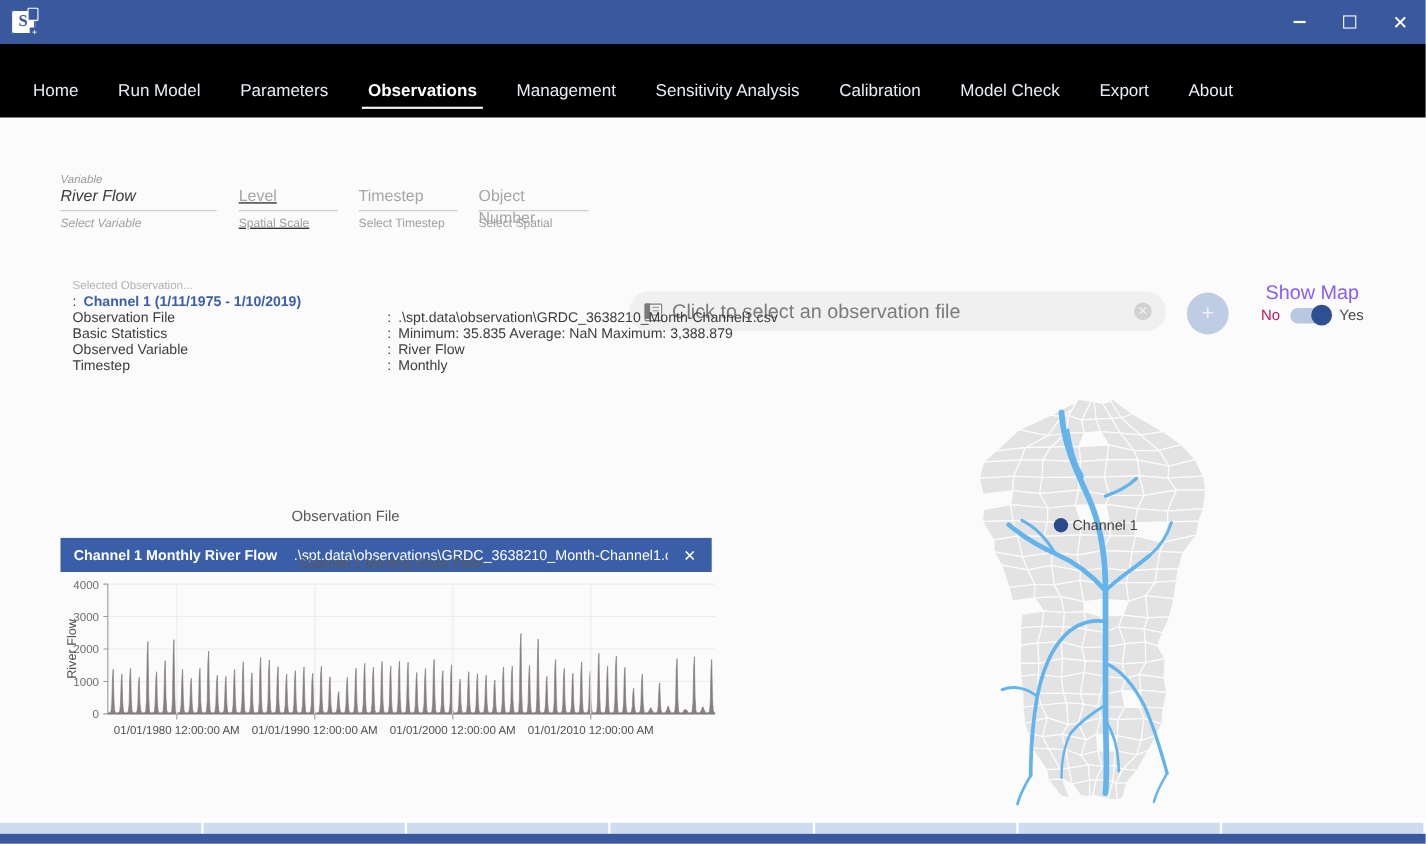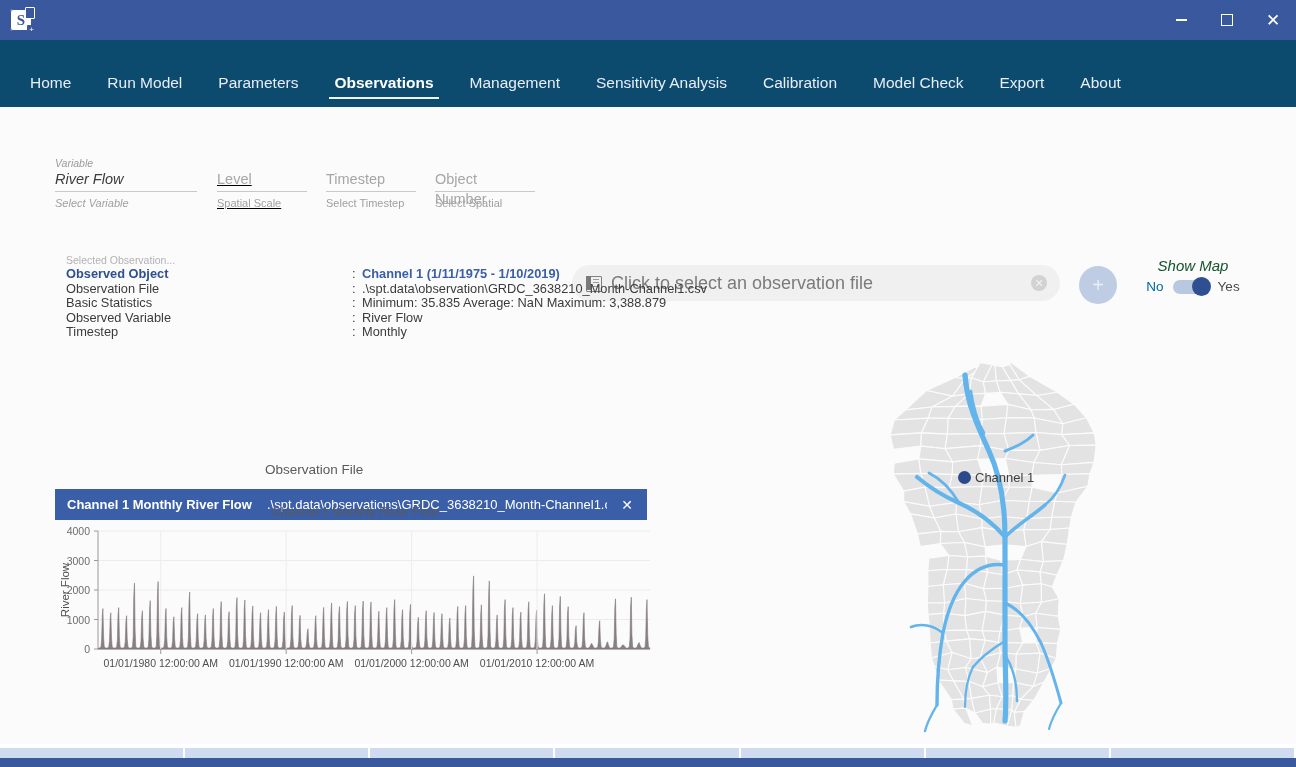--- a/index.html
+++ b/index.html
@@ -43,21 +43,21 @@
     width:46px;height:40px;display:flex;align-items:center;justify-content:center;
     color:#ffffff;font-size:13px;cursor:default;
   }
   .winbtn .dash{width:11px;height:1.4px;background:#fff;}
   .winbtn .sq{width:10px;height:10px;border:1.4px solid #fff;}
   .winbtn .x{font-size:17px;line-height:17px;font-weight:300;}
 
   
   .navbar{
     position:absolute;left:0;top:40px;width:1296px;height:67px;
-    background:#0c4a6e;
+    background:#000000;
   }
   .navitems{display:flex;align-items:flex-end;height:67px;padding-left:12px;}
   .navitem{
     position:relative;color:#e8edf7;font-size:15.5px;
     padding:0 15px 15px 15px;margin:0 3px;cursor:default;white-space:nowrap;
   }
   .navitem.active{color:#ffffff;font-weight:bold;}
   .navitem.active:after{
     content:"";position:absolute;left:10px;right:10px;bottom:8px;height:2px;
     background:#f2f2f2;
@@ -112,23 +112,23 @@
     background:#d2d2d2;color:#f2f2f2;font-size:11px;line-height:16px;
     text-align:center;flex:none;
   }
   .addbtn{
     position:absolute;left:1079px;top:159px;width:38px;height:38px;border-radius:50%;
     background:#bfcde4;color:#e9eef7;font-size:20px;line-height:38px;text-align:center;
   }
   .showmap{
     position:absolute;left:1128px;top:150px;width:130px;text-align:center;
   }
-  .showmap .smlabel{font-size:15px;color:#14532d;line-height:18px;font-style:italic;}
+  .showmap .smlabel{font-size:18px;color:#8b5cf6;line-height:18px;}
   .smrow{display:flex;align-items:center;justify-content:center;margin-top:4px;}
-  .smrow .sm-no{font-size:13.5px;color:#0369a1;margin-right:9px;}
+  .smrow .sm-no{font-size:13.5px;color:#be185d;margin-right:9px;}
   .smrow .sm-yes{font-size:13.5px;color:#4b4b4b;margin-left:9px;}
   .switch{
     width:36px;height:14px;border-radius:7px;background:#b9c8e1;position:relative;
   }
   .switch .knob{
     position:absolute;right:-2px;top:-3px;width:19px;height:19px;border-radius:50%;
     background:#2e4f91;
   }
 
   
@@ -278,21 +278,20 @@
               <span class="knob"></span>
             </span>
           <span class="sm-yes">Yes</span>
         </div>
       </div>
     </div>
 
     <div class="detail">
       <div class="dtitle">Selected Observation...</div>
       <div class="drow">
-        <span class="dkey blue">Observed Object</span>
         <span class="dcolon">:</span>
         <span class="dval blue">Channel 1  (1/11/1975 - 1/10/2019)</span>
       </div>
       <div class="drow">
         <span class="dkey">Observation File</span>
         <span class="dcolon">:</span>
         <span class="dval">.\spt.data\observation\GRDC_3638210_Month-Channel1.csv</span>
       </div>
       <div class="drow">
         <span class="dkey">Basic Statistics</span>

